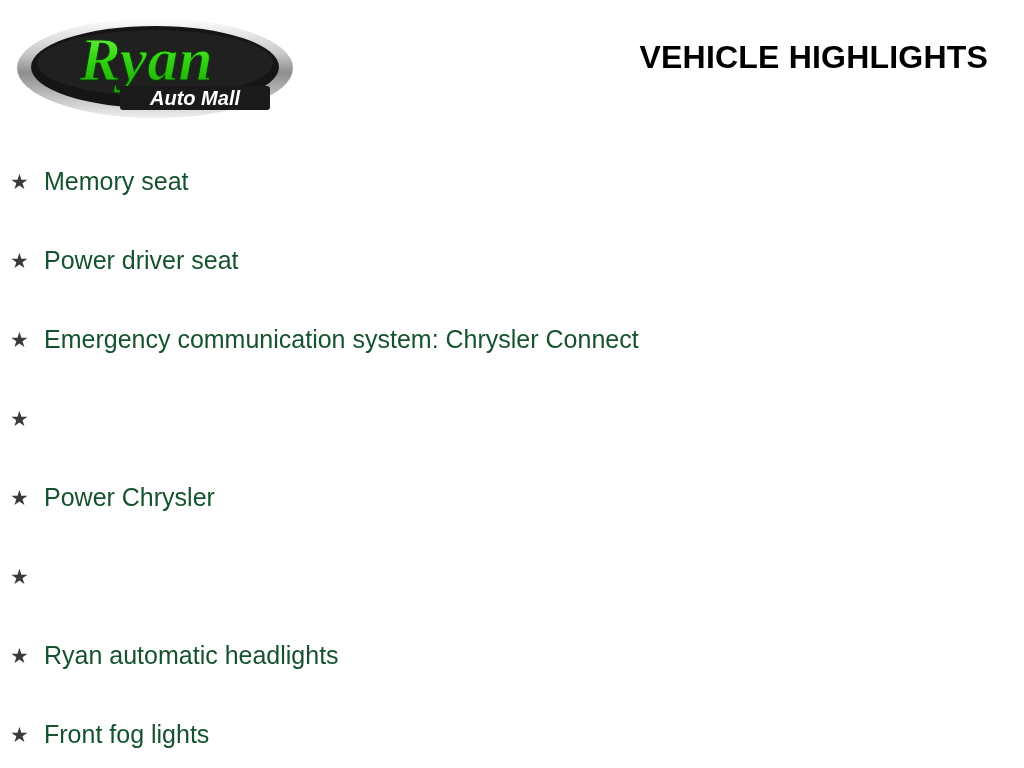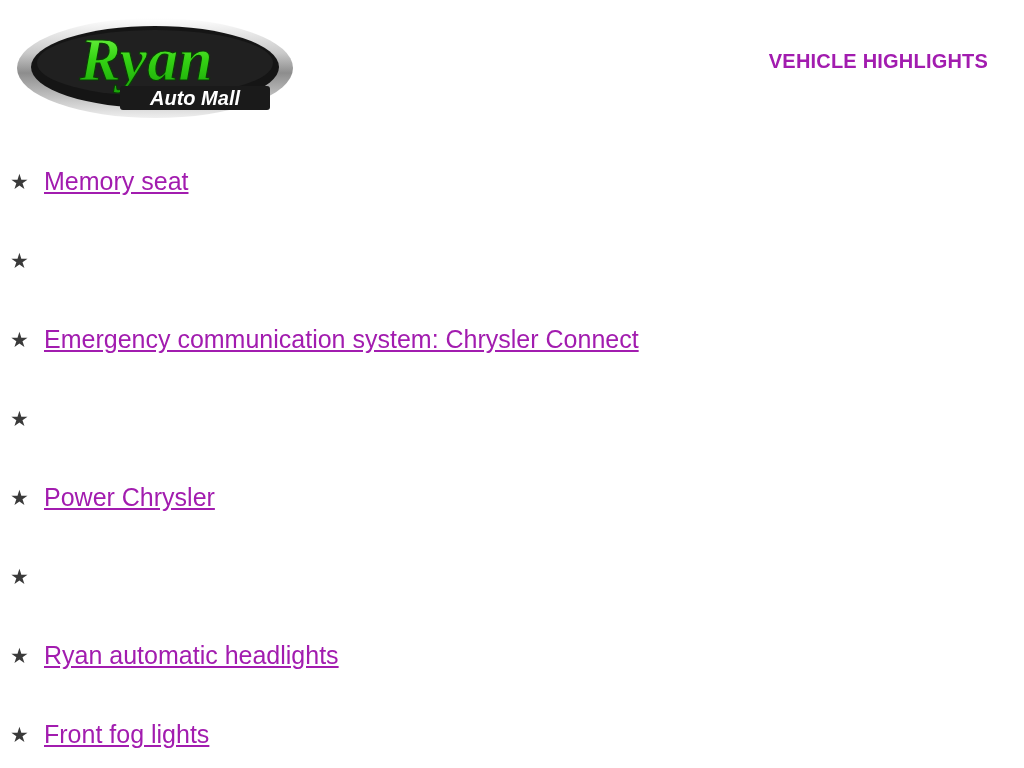--- a/index.html
+++ b/index.html
@@ -26,25 +26,25 @@
     position: absolute;
     left: 14px;
     top: 12px;
     width: 282px;
     height: 112px;
   }
   .logo svg { display: block; }
   .highlights-title {
     position: absolute;
     right: 36px;
-    top: 50px;
-    font-size: 20px;
+    top: 39px;
+    font-size: 32px;
     font-weight: bold;
     letter-spacing: 0.2px;
-    color: #a21caf;
+    color: #000000;
     white-space: nowrap;
   }
   
   .features {
     position: absolute;
     left: 0;
     top: 142px;
     width: 1024px;
   }
   .feature-row {
@@ -57,23 +57,22 @@
   .star-icon {
     width: 34px;
     flex: 0 0 34px;
     font-size: 21px;
     line-height: 1;
     color: #3a3a3a;
     text-align: left;
   }
   .feature-label {
     font-size: 25px;
-    color: #a21caf;
+    color: #14532d;
     white-space: nowrap;
-    text-decoration: underline;
   }
 </style>
 </head>
 <body>
 
 <div class="page">
 
   <div class="header">
 
     <div class="logo">
@@ -109,20 +108,21 @@
 
   <div class="features">
 
     <div class="feature-row">
       <span class="star-icon">★</span>
       <span class="feature-label">Memory seat</span>
     </div>
 
     <div class="feature-row">
       <span class="star-icon">★</span>
+      <span class="feature-label">Power driver seat</span>
     </div>
 
     <div class="feature-row">
       <span class="star-icon">★</span>
       <span class="feature-label">Emergency communication system: Chrysler Connect</span>
     </div>
 
     <div class="feature-row">
       <span class="star-icon">★</span>
     </div>

